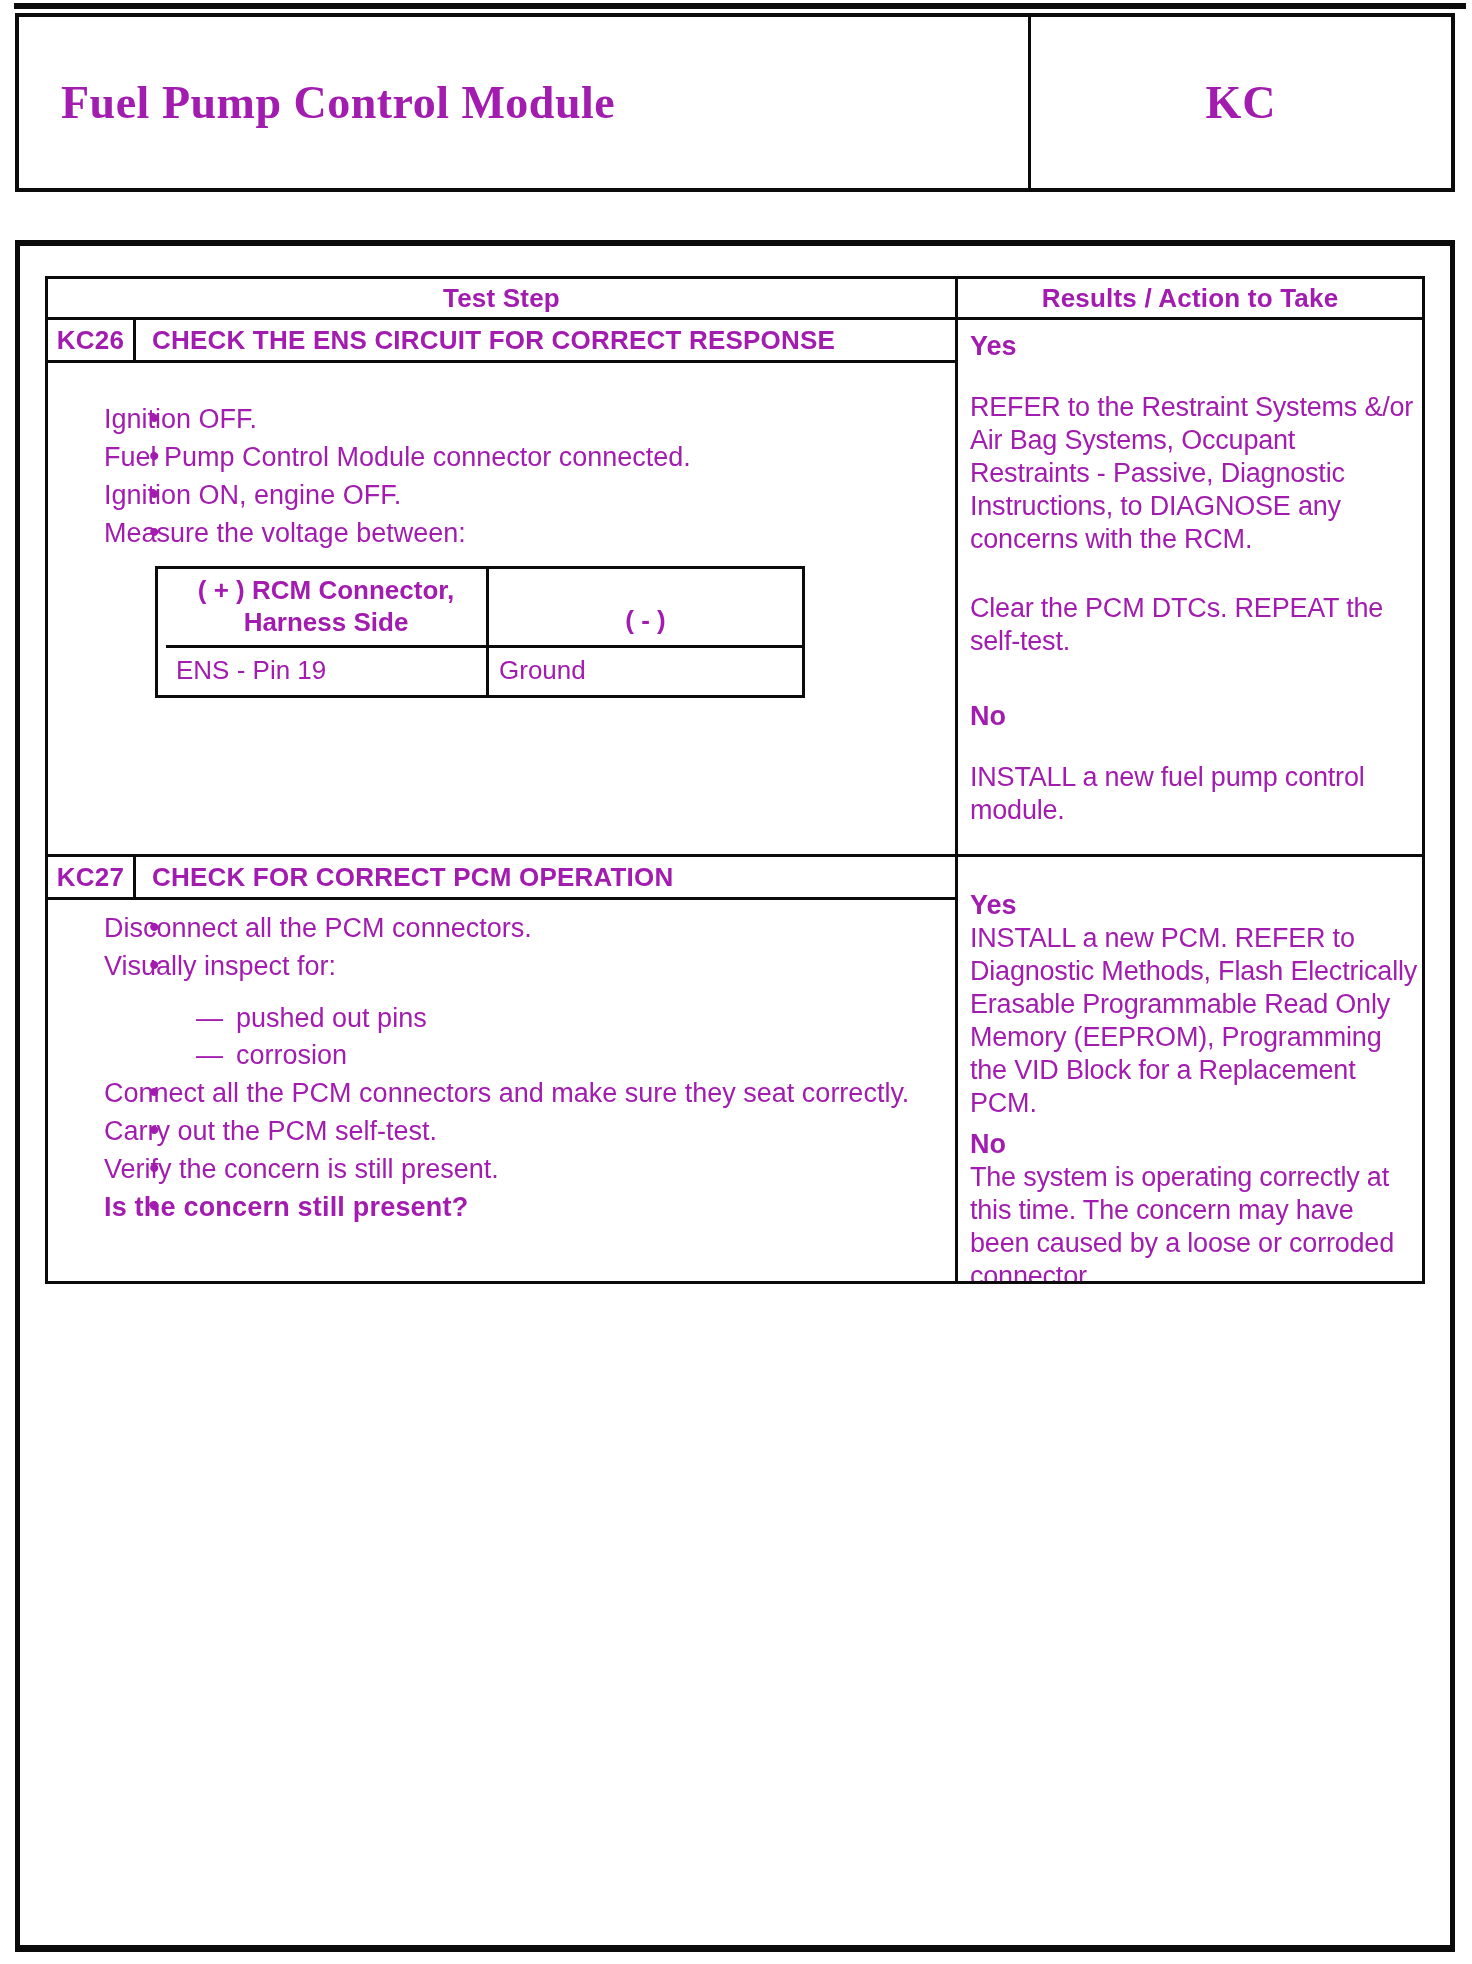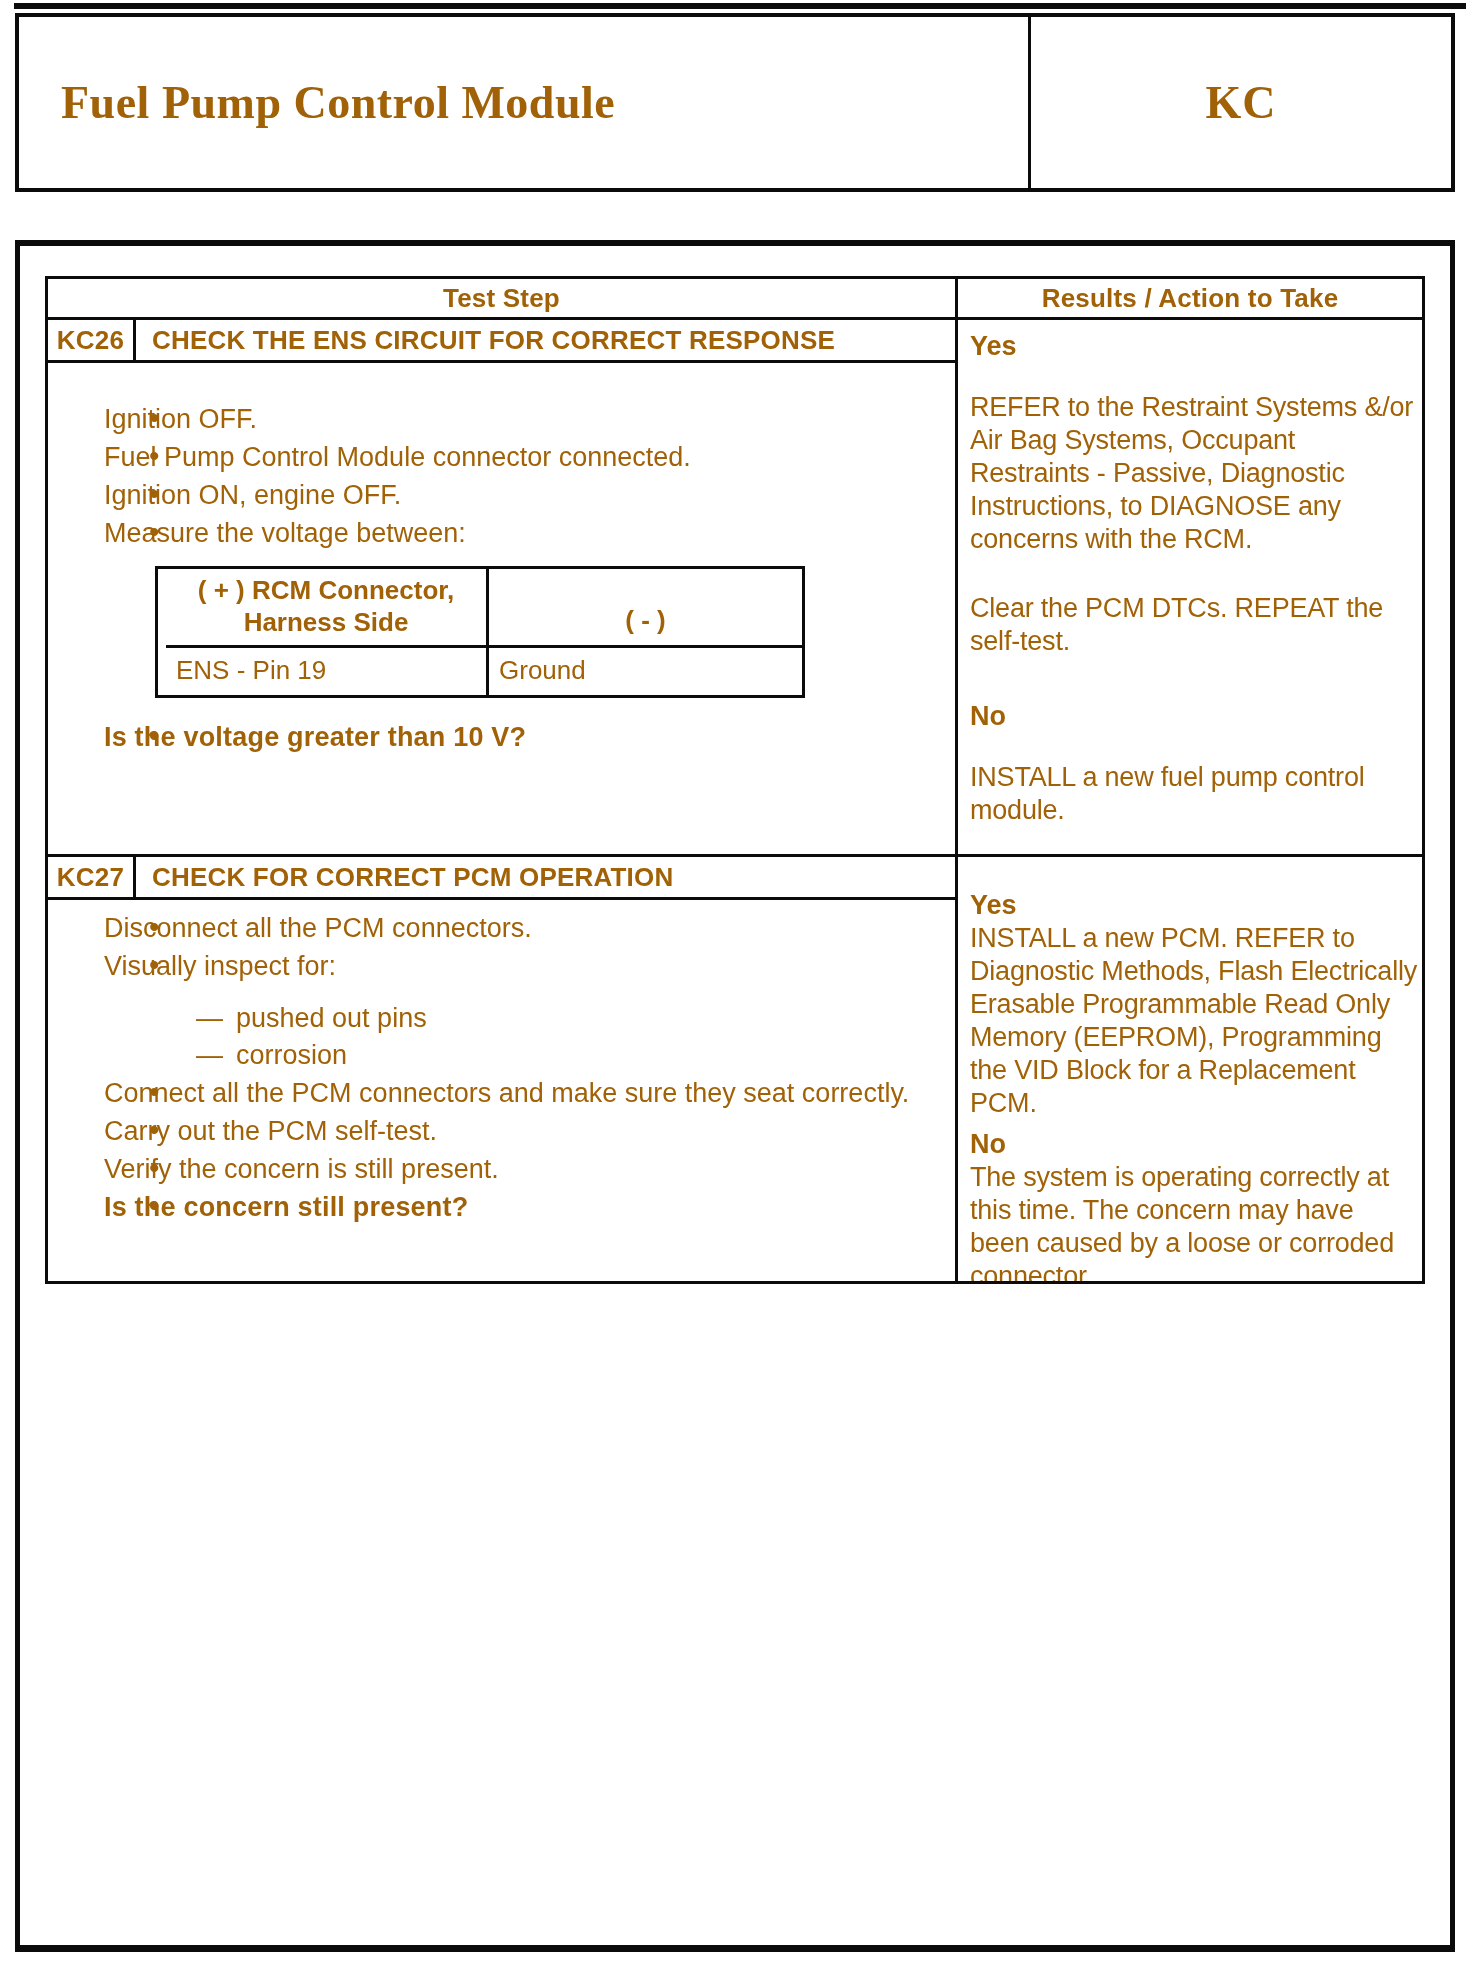--- a/index.html
+++ b/index.html
@@ -1,18 +1,18 @@
 <!DOCTYPE html>
 <html><head>
 <meta charset="utf-8">
 <style>
   html,body { margin:0; padding:0; background:#e8e8e4; }
   .page {
     position:relative; width:1472px; height:1964px;
-    background:#ffffff; color:#a16207;
+    background:#ffffff; color:#a21caf;
     font-family:"Liberation Sans", sans-serif;
     margin:0 auto; overflow:hidden;
   }
   .top-rule {
     position:absolute; left:14px; top:3px; width:1452px; height:6px;
     background:#0b0b0b;
   }
   
   .header-box {
     position:absolute; left:15px; top:13px; width:1440px; height:179px;
@@ -136,23 +136,20 @@
             <li>Fuel Pump Control Module connector connected.</li>
             <li>Ignition ON, engine OFF.</li>
             <li>Measure the voltage between:</li>
           </ul>
           <div class="mini-table">
             <div class="mt-head">( + ) RCM Connector, Harness Side</div>
             <div class="mt-head mt-col2 neg">( - )</div>
             <div class="mt-cell">ENS - Pin 19</div>
             <div class="mt-cell mt-col2">Ground</div>
           </div>
-          <ul class="bullets q">
-            <li>Is the voltage greater than 10 V?</li>
-          </ul>
         </div>
       </div>
 
       <div class="step-right cell-right row-mid">
         <p class="verdict">Yes</p>
         <p>REFER to the Restraint Systems &amp;/or Air Bag Systems, Occupant Restraints - Passive, Diagnostic Instructions, to DIAGNOSE any concerns with the RCM.</p>
         <p class="gap-sm">Clear the PCM DTCs. REPEAT the self-test.</p>
         <p class="verdict gap-md">No</p>
         <p>INSTALL a new fuel pump control module.</p>
         <p class="push-down">Clear the PCM DTCs. REPEAT the self-test.</p>

